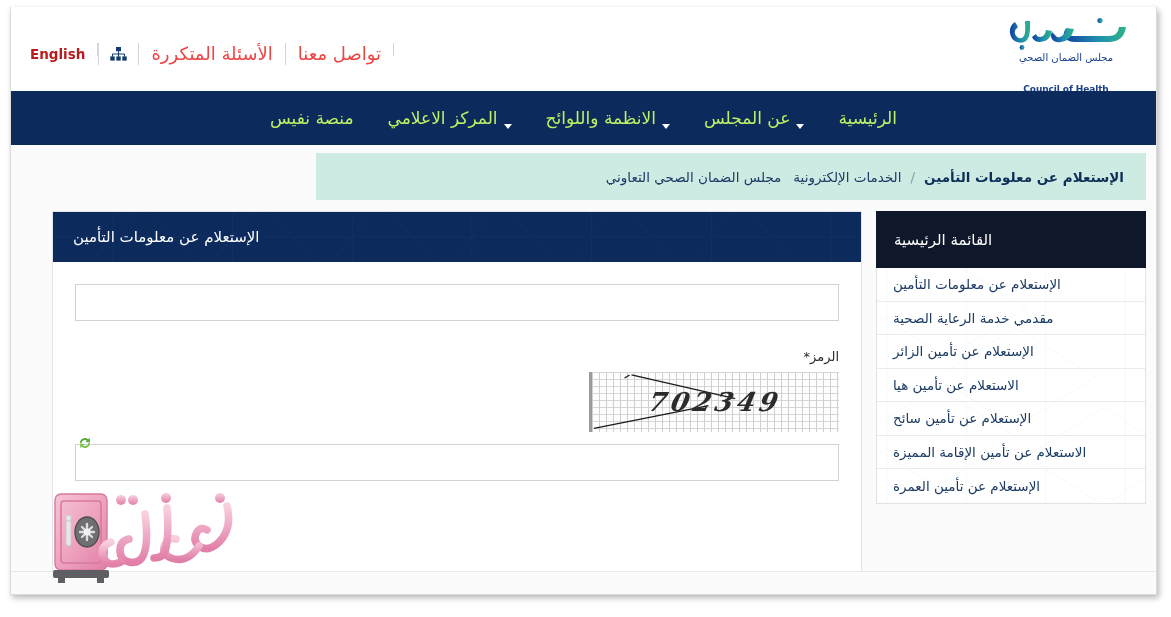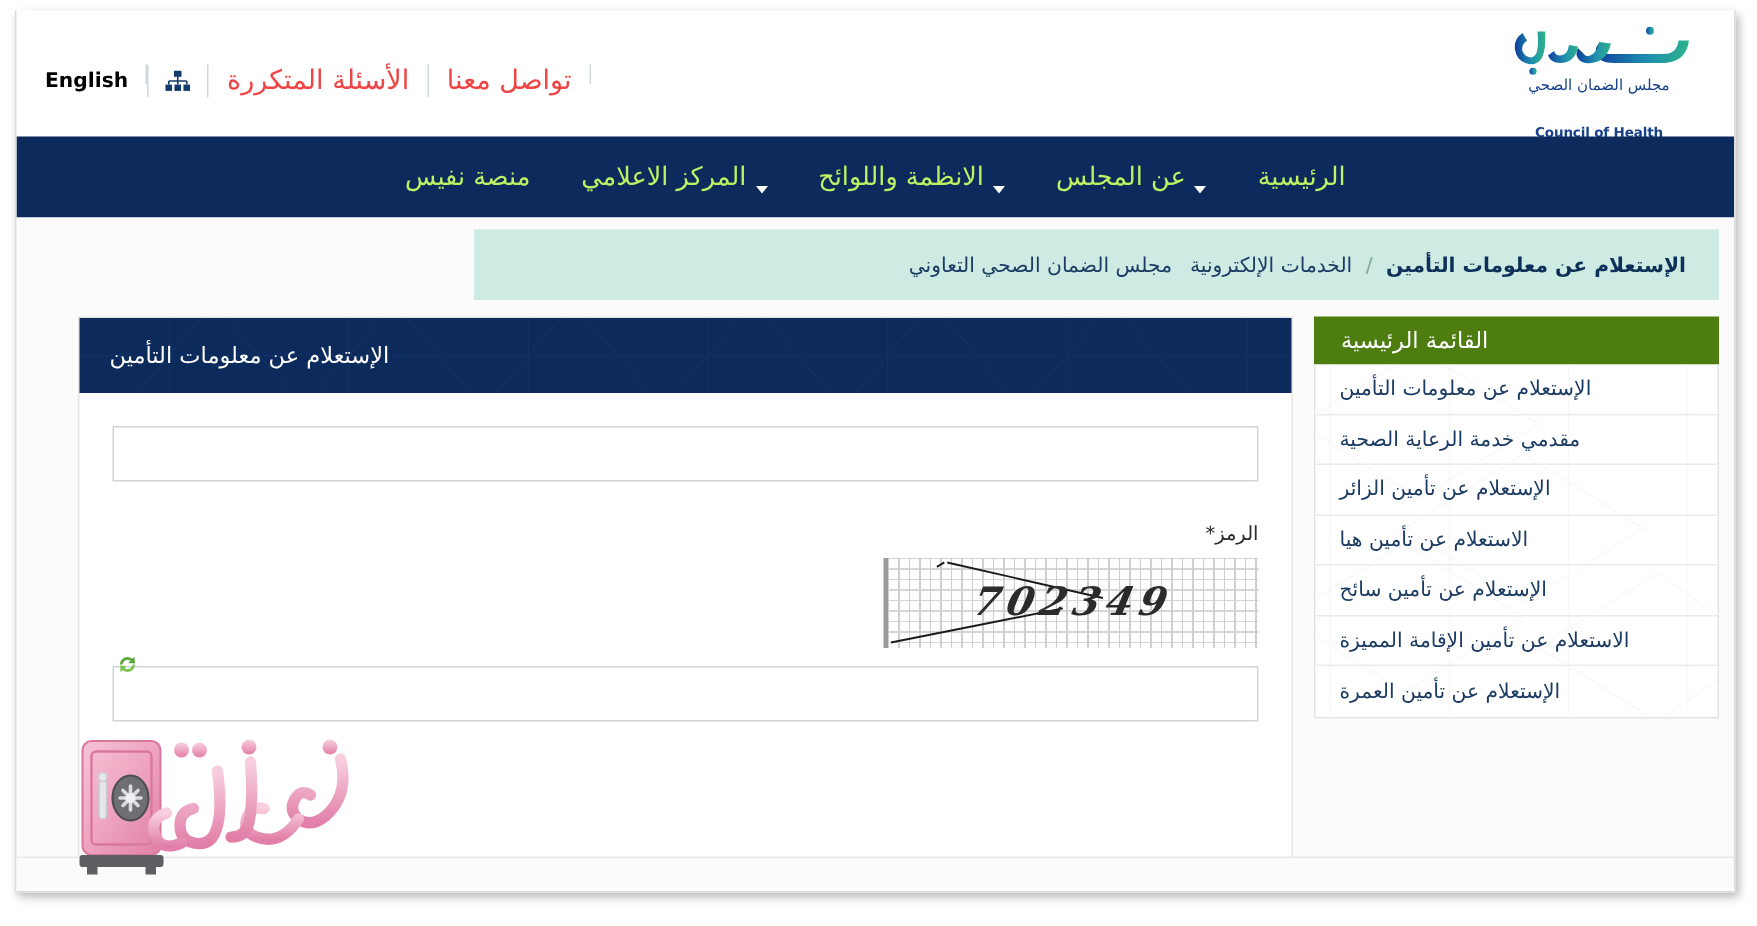--- a/index.html
+++ b/index.html
@@ -41,21 +41,21 @@
     direction: ltr;
   }
   .util-link {
     font-size: 18px;
     color: #ef4444;
     text-decoration: none;
     white-space: nowrap;
     padding: 0 12px;
     line-height: 18px;
   }
-  .util-link.english { font-weight: bold; color: #000000; font-size: 13.5px; padding-left: 9px;}
+  .util-link.english { font-weight: bold; color: #b91c1c; font-size: 13.5px; padding-left: 9px;}
   .util-sep {
     width: 1px; height: 22px;
     background: #cfd6de;
   }
   .util-sep.short { height: 13px; position: relative; top: -5px; }
   .sitemap-icon { padding: 0 11px; display: flex; align-items: center; }
   .sitemap-icon svg { display: block; }
 
   .logo {
     position: absolute;
@@ -158,24 +158,24 @@
   .crumb-sep { color: #7fa69c; padding: 0 9px; }
   .crumb.current { font-weight: bold; color: #0e2f57; }
 
   
   .sidebar {
     position: absolute;
     right: 10px; top: 66px;
     width: 270px;
   }
   .sidebar-head {
-    background: #4d7c0f;
+    background: #0f172a;
     color: #ffffff;
     font-size: 15px;
-    height: 32px;
+    height: 57px;
     display: flex; align-items: center; justify-content: flex-end;
     padding: 0 18px;
   }
   .sidebar-list {
     background: #ffffff;
     border: 1px solid #e3e3e3;
     border-top: none;
     position: relative;
     overflow: hidden;
   }

